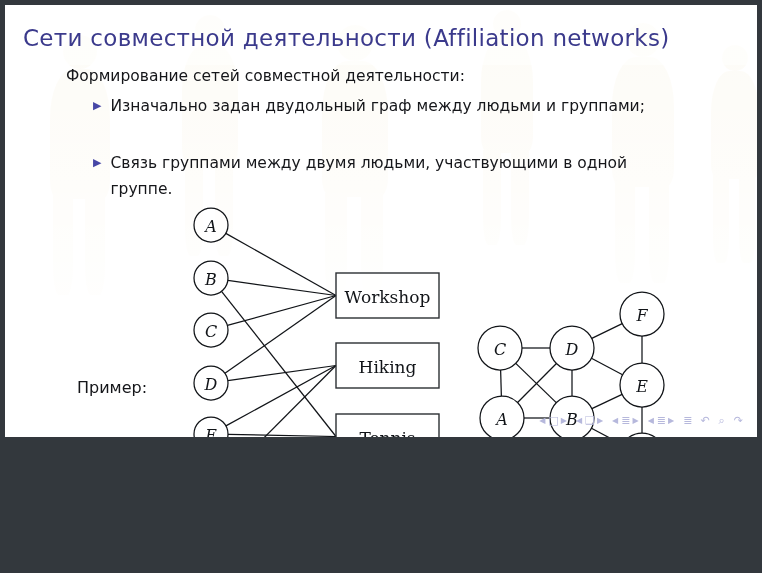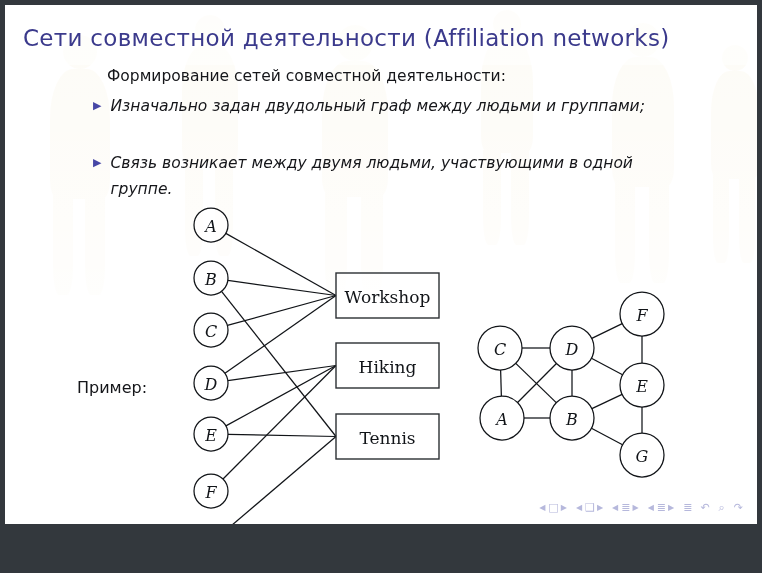--- a/index.html
+++ b/index.html
@@ -2,21 +2,21 @@
 <html><head>
 <meta charset="utf-8">
 <style>
   html,body{margin:0;padding:0;}
   body{
     width:762px;height:573px;overflow:hidden;
     background:#33383d;
     font-family:"DejaVu Sans", sans-serif;
   }
   #slide{
-    position:absolute;left:5px;top:5px;width:752px;height:519px;
+    position:absolute;left:5px;top:5px;width:752px;height:432px;
     background:#ffffff;
     overflow:hidden;
   }
   
   #watermark{
     position:absolute;inset:0;
     overflow:hidden;
     pointer-events:none;
   }
   .fig{
@@ -54,39 +54,38 @@
     font-size:23px;
     color:#3b3a8c;
     letter-spacing:.3px;
     white-space:nowrap;
   }
 
   #intro{
     position:absolute;left:61px;top:62px;
     font-size:15.5px;color:#15161a;
     font-family:"DejaVu Sans", sans-serif;
-    margin-left:41px;
   }
 
   .bullet-row{
     position:absolute;
     display:flex;
     align-items:flex-start;
     font-size:15.5px;
     color:#15161a;
     line-height:26px;
   }
   .bullet-tri{
     color:#4747a6;
     font-size:11px;
     line-height:26px;
     margin-right:9px;
     flex:0 0 auto;
   }
-  .bullet-text{max-width:560px;font-style:italic;}
+  .bullet-text{max-width:560px;}
 
   #b1{left:88px;top:88px;}
   #b2{left:88px;top:145px;}
 
   #primer{
     position:absolute;left:72px;top:373px;
     font-size:16px;color:#15161a;
   }
 
   svg{position:absolute;left:0;top:0;overflow:visible;}
@@ -175,21 +174,21 @@
 
     <div id="intro">Формирование сетей совместной деятельности:</div>
 
     <div class="bullet-row" id="b1">
       <span class="bullet-tri">▶</span>
       <span class="bullet-text">Изначально задан двудольный граф между людьми и группами;</span>
     </div>
 
     <div class="bullet-row" id="b2">
       <span class="bullet-tri">▶</span>
-      <span class="bullet-text">Связь возникает между двумя людьми, участвующими в одной группе.</span>
+      <span class="bullet-text">Связь группами между двумя людьми, участвующими в одной группе.</span>
     </div>
 
     <div id="primer">Пример:</div>
 
     <svg id="diagram" width="752" height="563">
       <g id="bip-edges">
           <line x1="220.80728380255638" y1="228.3513080646418" x2="331" y2="290.5" class="edge"></line>
           <line x1="222.8358096934636" y1="275.3570133570849" x2="331" y2="290.5" class="edge"></line>
           <line x1="222.38729493462932" y1="320.4771065980423" x2="331" y2="290.5" class="edge"></line>
           <line x1="219.92694264882368" y1="368.2511401458234" x2="331" y2="290.5" class="edge"></line>

